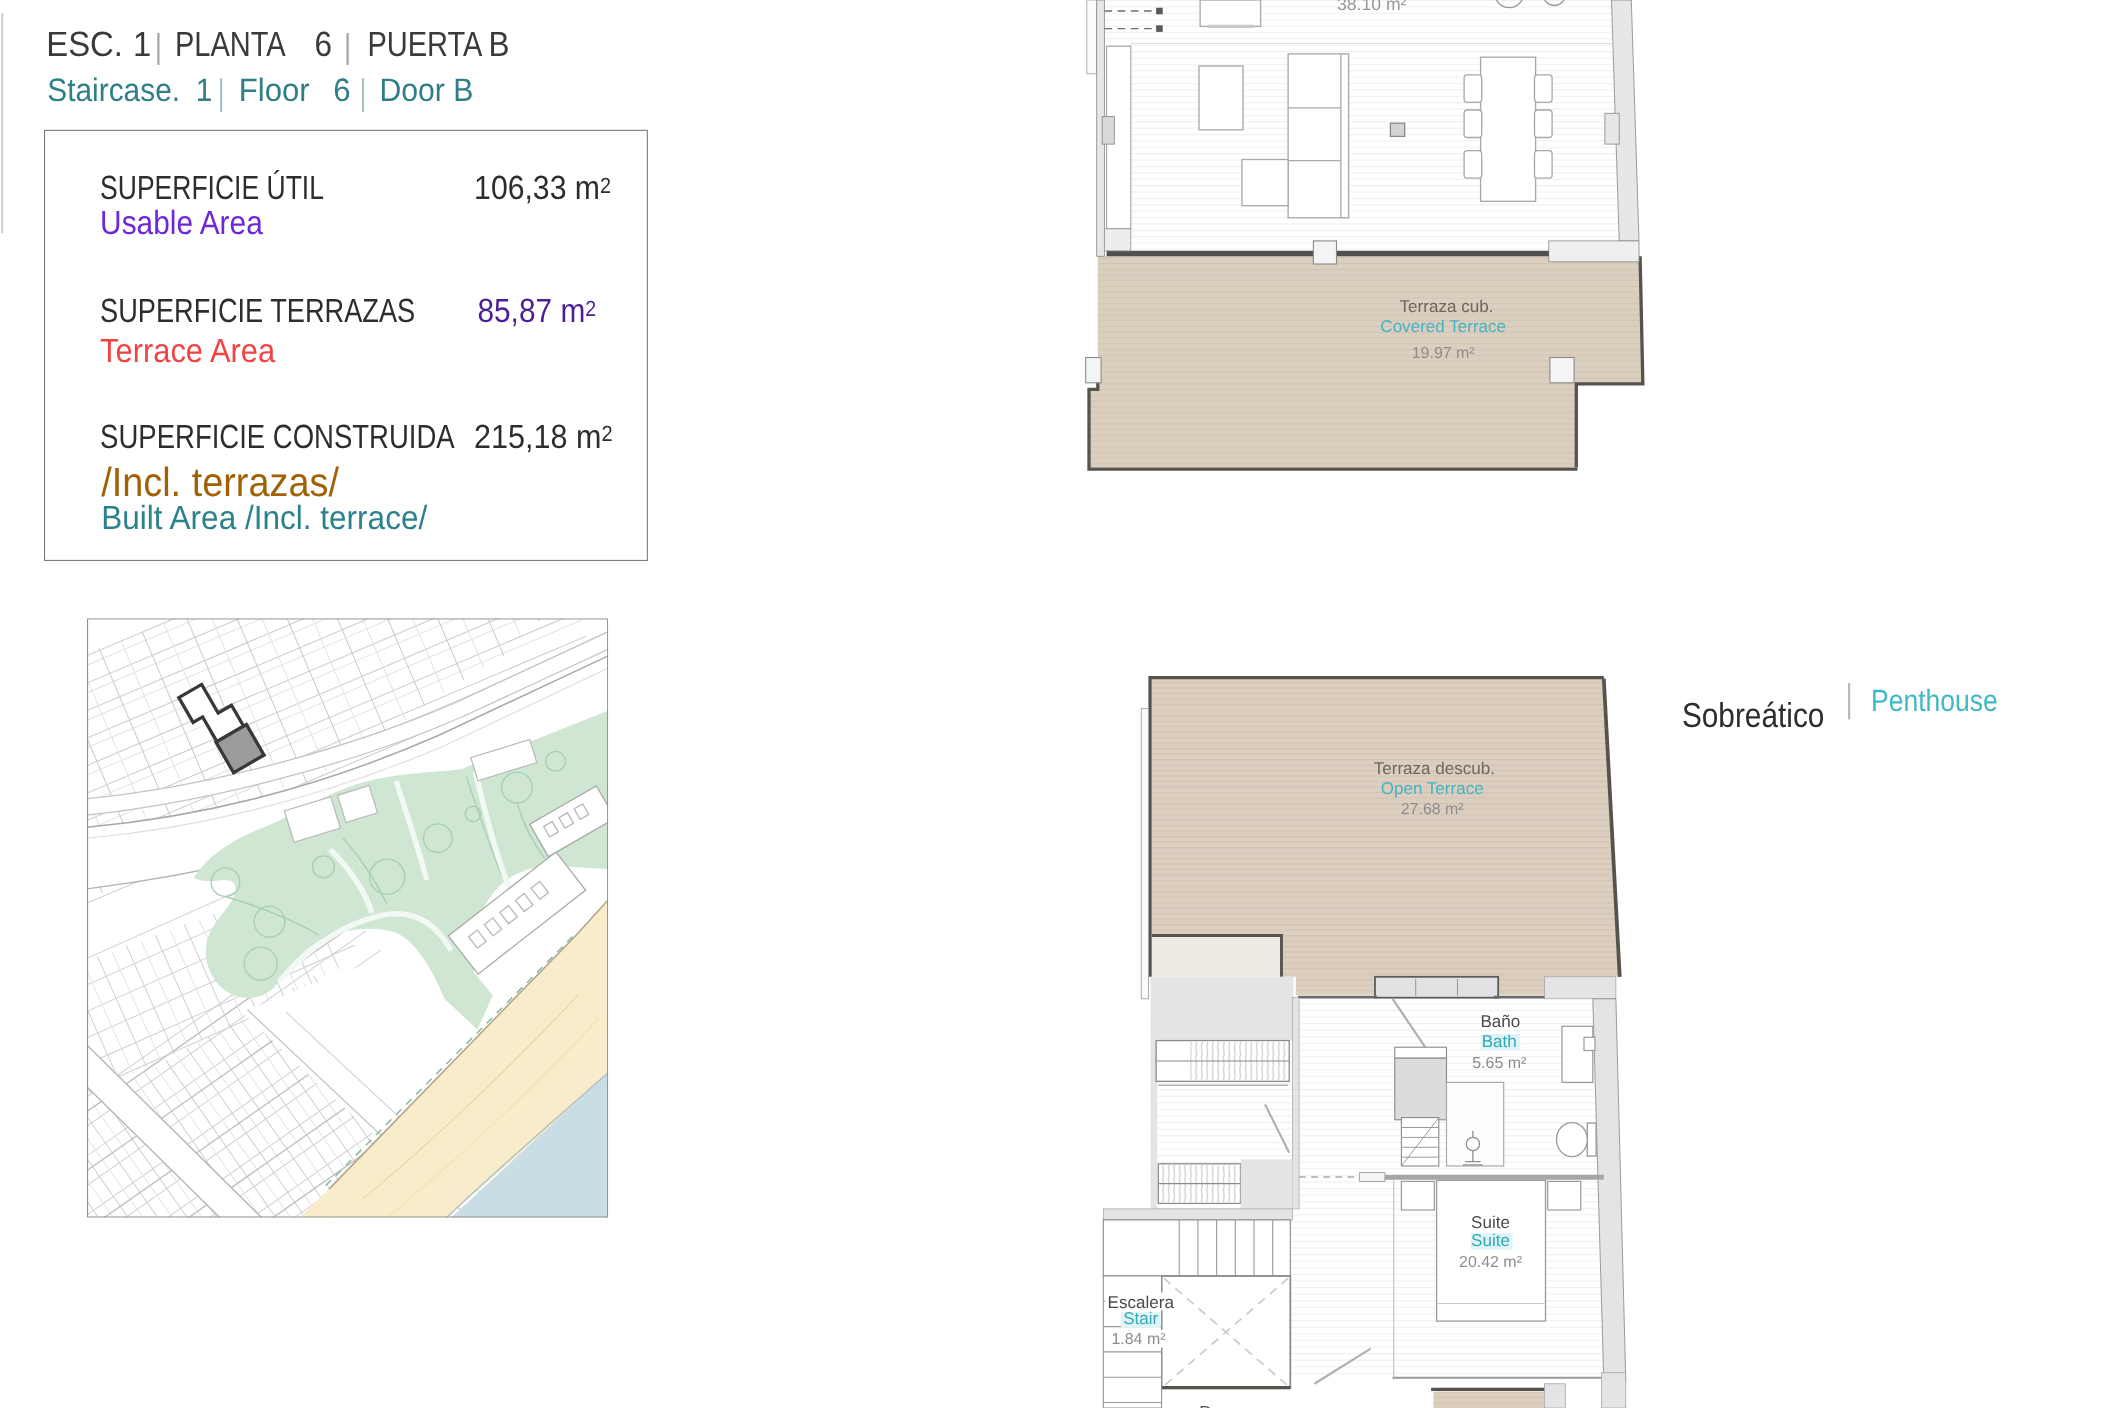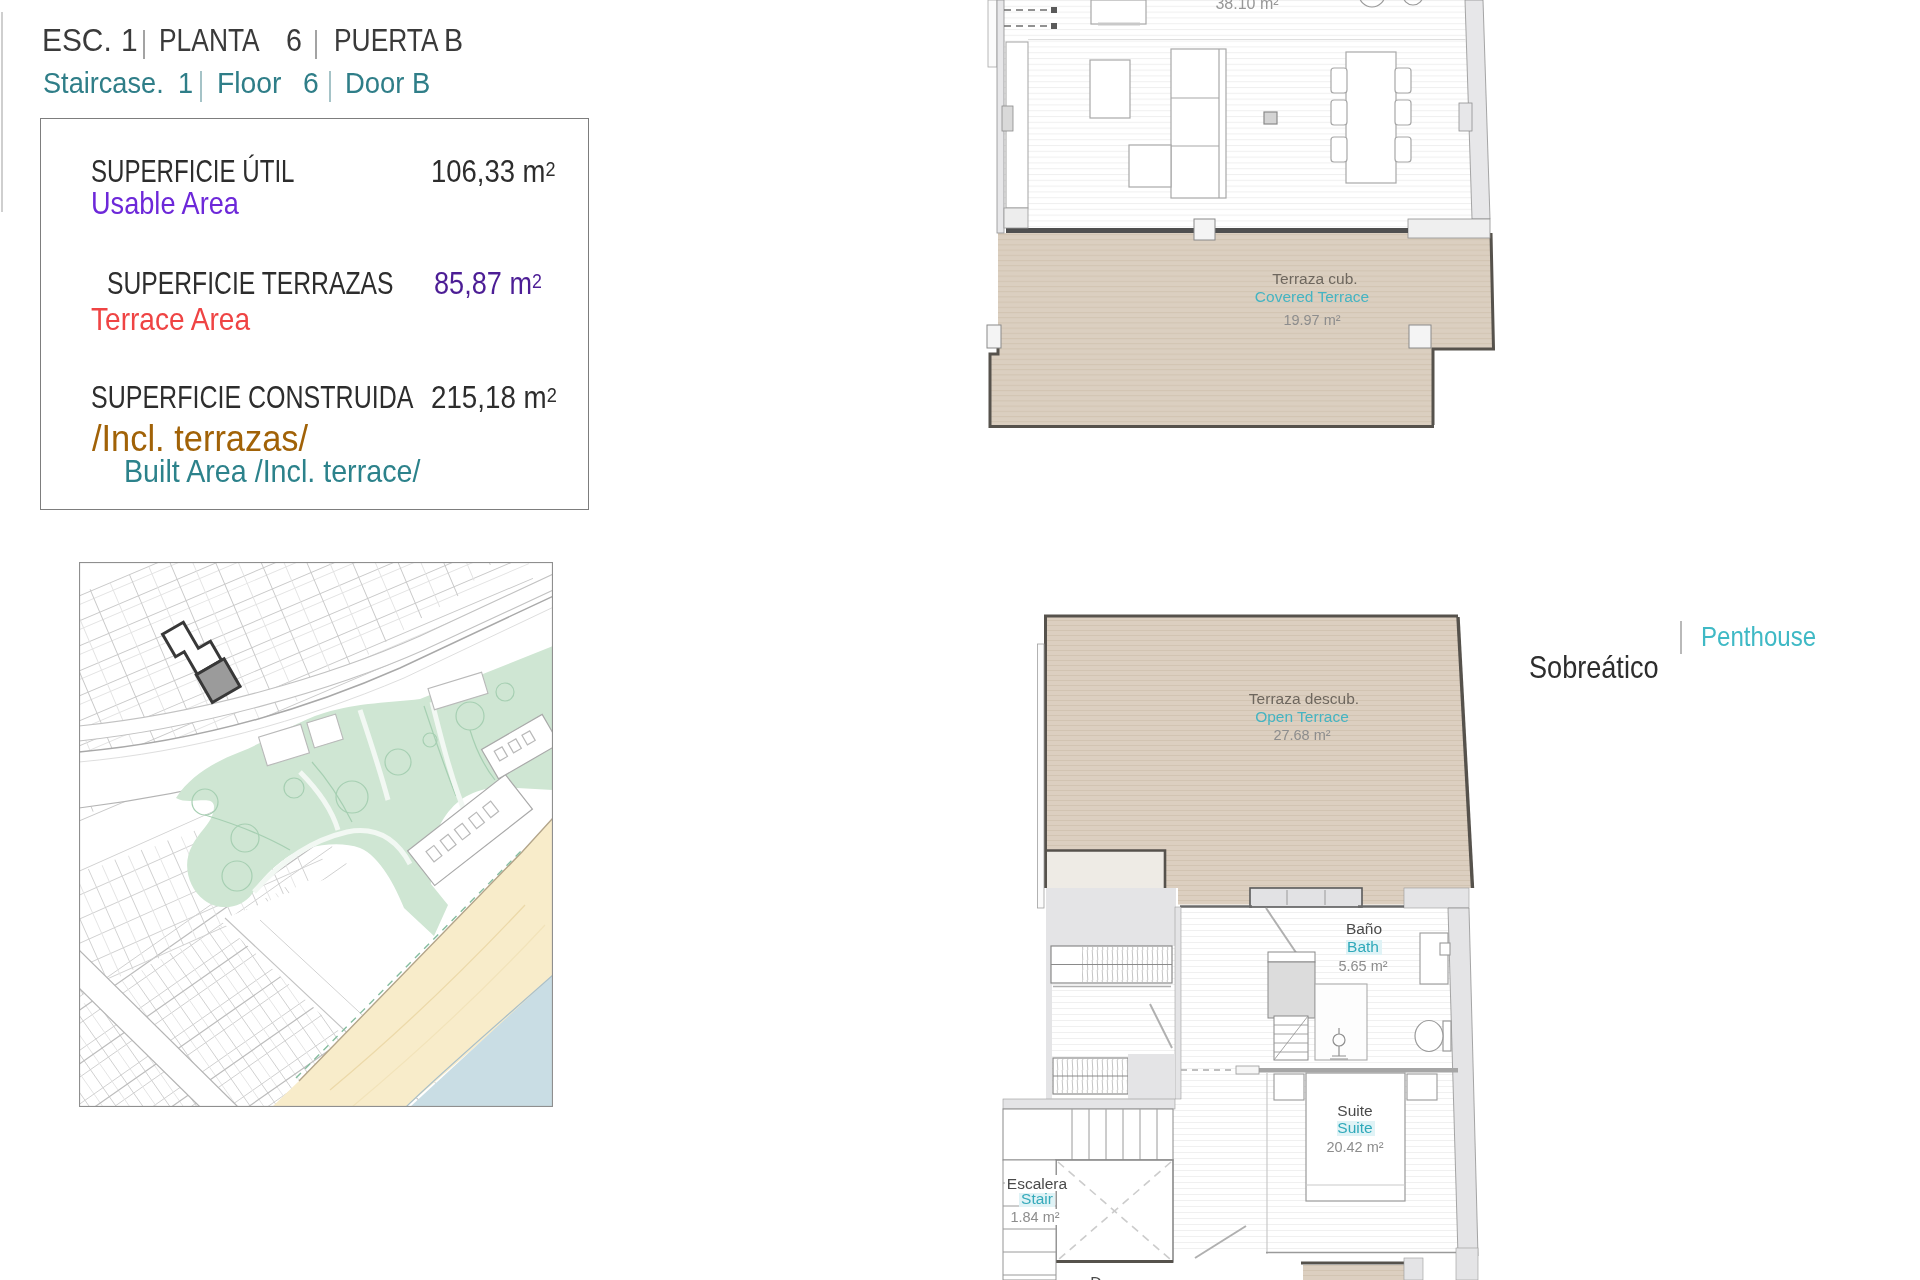--- a/index.html
+++ b/index.html
@@ -35,33 +35,33 @@
   <span class="abs cond" style="left:345px;transform:scaleX(0.93);">Door B</span>
 </div>
 
 <div class="abs" style="left:40px;top:118px;width:547px;height:390px;border:1.5px solid #7d7d7d;"></div>
 
 <div class="abs" style="left:91px;top:154px;font-size:30.5px;color:#2d2d2d;"><span class="cond" style="transform:scaleX(0.79);">SUPERFICIE ÚTIL</span></div>
 <div class="abs" style="left:431px;top:154px;font-size:30.5px;color:#2d2d2d;"><span class="cond" style="transform:scaleX(0.90);">106,33 m<span style="font-size:20px;vertical-align:6px;">2</span></span></div>
 
 <div class="abs" style="left:91px;top:186px;font-size:30.5px;color:#6d28d9;"><span class="cond" style="transform:scaleX(0.89);">Usable Area</span></div>
 
-<div class="abs" style="left:91px;top:266px;font-size:30.5px;color:#2d2d2d;margin-left:16px;"><span class="cond" style="transform:scaleX(0.81);">SUPERFICIE TERRAZAS</span></div>
+<div class="abs" style="left:91px;top:266px;font-size:30.5px;color:#2d2d2d;"><span class="cond" style="transform:scaleX(0.81);">SUPERFICIE TERRAZAS</span></div>
 <div class="abs" style="left:434px;top:266px;font-size:30.5px;color:#4c1d95;"><span class="cond" style="transform:scaleX(0.89);">85,87 m<span style="font-size:20px;vertical-align:6px;">2</span></span></div>
 
 <div class="abs" style="left:91px;top:302px;font-size:30.5px;color:#ef4444;"><span class="cond" style="transform:scaleX(0.92);">Terrace Area</span></div>
 
 <div class="abs" style="left:91px;top:380px;font-size:30.5px;color:#2d2d2d;"><span class="cond" style="transform:scaleX(0.82);">SUPERFICIE CONSTRUIDA</span></div>
 <div class="abs" style="left:431px;top:380px;font-size:30.5px;color:#2d2d2d;text-decoration:underline;"><span class="cond" style="transform:scaleX(0.91);">215,18 m<span style="font-size:20px;vertical-align:6px;">2</span></span></div>
 
 <div class="abs" style="left:92px;top:418px;font-size:37px;color:#a16207;"><span class="cond" style="transform:scaleX(0.93);">/Incl. terrazas/</span></div>
 
-<div class="abs" style="left:92px;top:454px;font-size:30.5px;color:#2c828b;margin-left:32px;"><span class="cond" style="transform:scaleX(0.94);">Built Area /Incl. terrace/</span></div>
-
-<div class="abs" style="left:1529px;top:649px;font-size:31.5px;color:#2d2d2d;"><span class="cond" style="transform:scaleX(0.86);">Sobreático</span></div>
+<div class="abs" style="left:92px;top:454px;font-size:30.5px;color:#2c828b;"><span class="cond" style="transform:scaleX(0.94);">Built Area /Incl. terrace/</span></div>
+
+<div class="abs" style="left:1529px;top:632px;font-size:31.5px;color:#2d2d2d;"><span class="cond" style="transform:scaleX(0.86);">Sobreático</span></div>
 <div class="abs" style="left:1680px;top:621px;width:2px;height:33px;background:#b9b9b9;"></div>
 <div class="abs" style="left:1701px;top:621px;font-size:28px;color:#3fb9c5;"><span class="cond" style="transform:scaleX(0.86);">Penthouse</span></div>
 
 <svg class="abs" style="left:79px;top:562px;" width="474" height="545" viewBox="79 562 474 545">
   <defs>
     <clipPath id="mapclip">
         <rect x="79" y="562" width="474" height="545"></rect>
       </clipPath>
   </defs>
   <g clip-path="url(#mapclip)">

